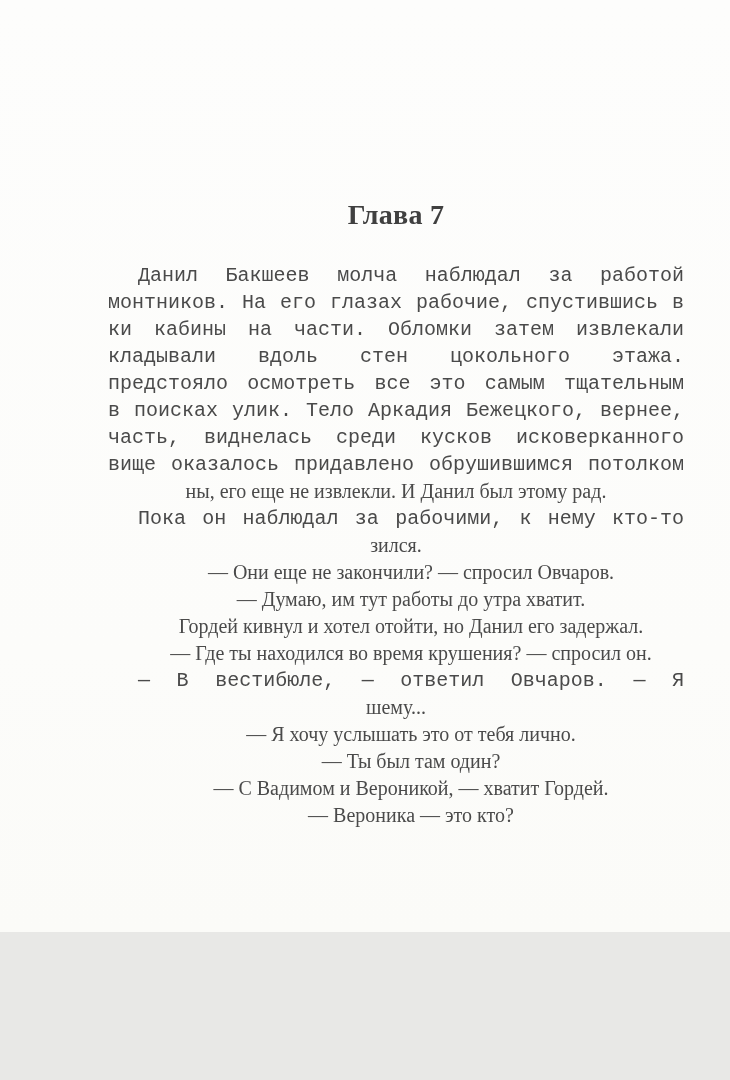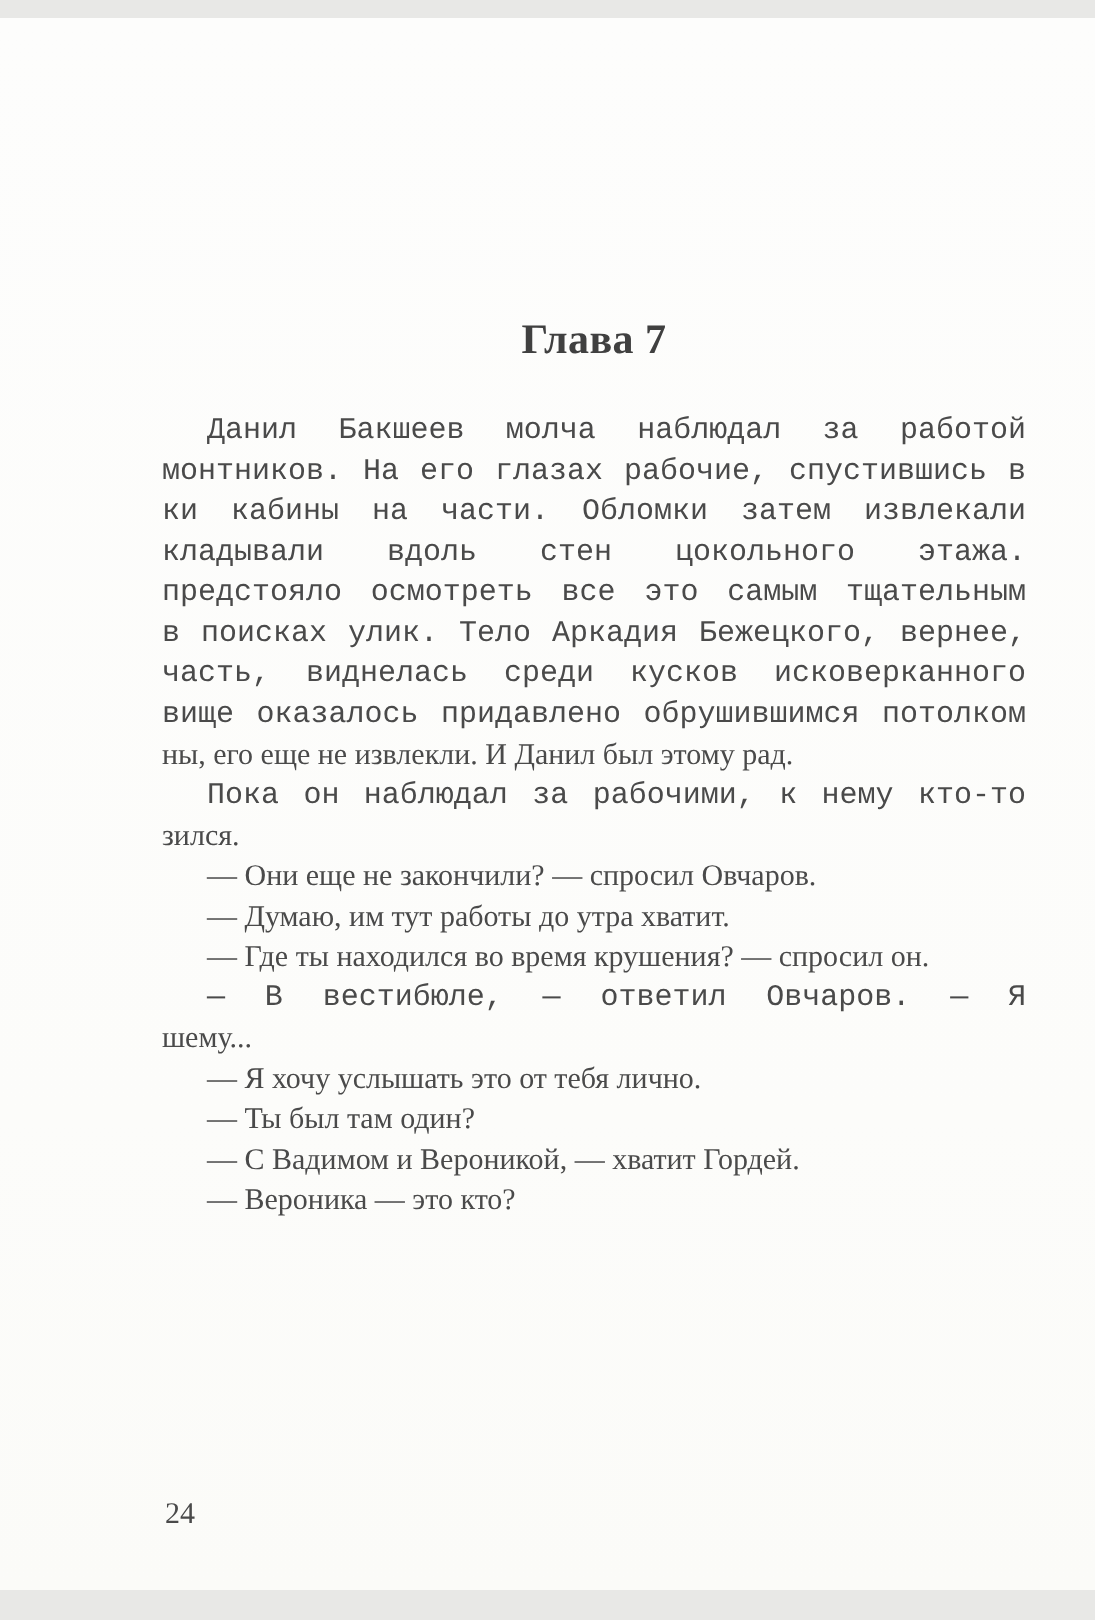--- a/index.html
+++ b/index.html
@@ -3,22 +3,22 @@
 <meta charset="utf-8">
 <style>
   html, body {
     margin: 0;
     padding: 0;
     background: #e8e8e6;
   }
   .page {
     position: relative;
     width: 730px;
-    height: 1048px;
-    margin: 12px auto;
+    height: 932px;
+    margin: 0 auto;
     background: var(--paper, #fcfcfa);
     background-image: linear-gradient(180deg, #fdfdfc 0%, #fcfcfa 70%, #fbfbf8 100%);
     font-family: "Liberation Serif", "DejaVu Serif", serif;
     overflow: hidden;
   }
   .chapter-title {
     position: absolute;
     top: 199px;
     left: 108px;
     width: 576px;
@@ -43,21 +43,21 @@
   .line {
     display: block;
     height: 27px;
     overflow: hidden;
   }
   .jline {
     text-align: justify;
     text-align-last: justify;
     font-family: Liberation Mono, monospace;
   }
-  .lline { text-align: left; }
+  .lline { text-align: center; }
   .first { text-indent: 30px; }
   .page-number {
     position: absolute;
     top: 984px;
     left: 110px;
     font-size: 20px;
     line-height: 27px;
     color: var(--ink, #4a4a4a);
     text-align: right;
   }
@@ -94,20 +94,23 @@
         <div class="line jline first">Пока он наблюдал за рабочими, к нему кто-то прибли-</div>
         <div class="line lline">зился.</div>
       </div>
       <div class="para">
         <div class="line lline first">— Они еще не закончили? — спросил Овчаров.</div>
       </div>
       <div class="para">
         <div class="line lline first">— Думаю, им тут работы до утра хватит.</div>
       </div>
       <div class="para">
+        <div class="line lline first">Гордей кивнул и хотел отойти, но Данил его задержал.</div>
+      </div>
+      <div class="para">
         <div class="line lline first">— Где ты находился во время крушения? — спросил он.</div>
       </div>
       <div class="para">
         <div class="line jline first">— В вестибюле, — ответил Овчаров. — Я рассказал ва-</div>
         <div class="line lline">шему...</div>
       </div>
       <div class="para">
         <div class="line lline first">— Я хочу услышать это от тебя лично.</div>
       </div>
       <div class="para">

